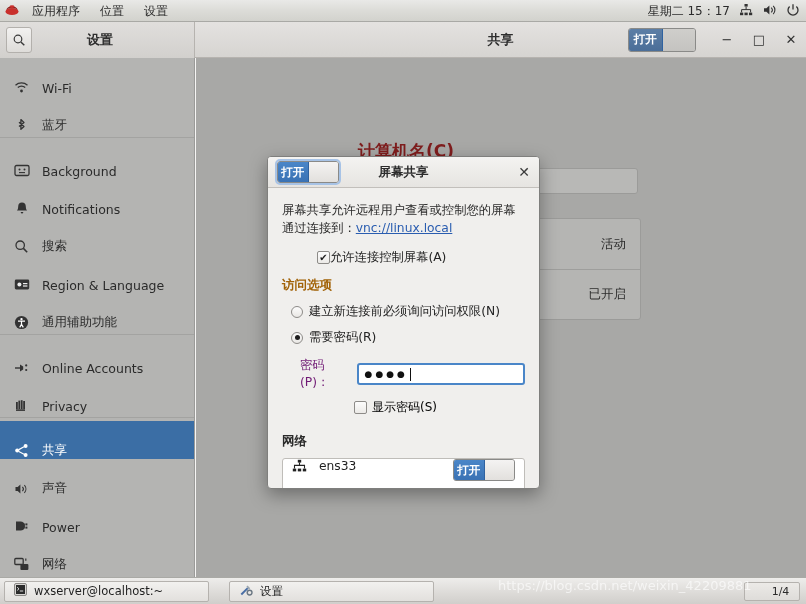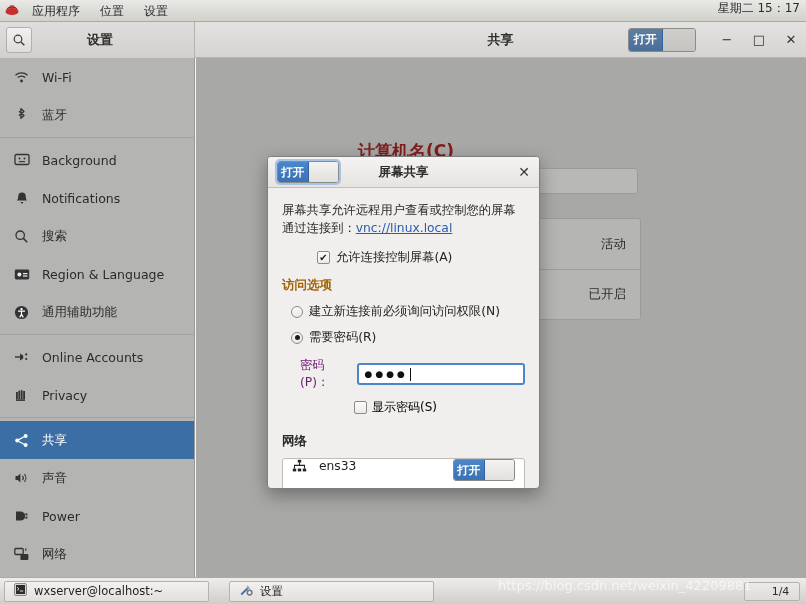--- a/index.html
+++ b/index.html
@@ -19,21 +19,21 @@
     border-bottom: 1px solid #a9a9a5;
     display: flex; align-items: center;
   }
   .panel-left { display:flex; align-items:flex-start; gap:0px; padding-left:4px; }
   .panel-menu {
     padding: 2px 10px; font-size: 12px; color:#2b2b2b; line-height:14px;
   }
   .redhat-icon { width:16px; height:16px; margin-right:2px; position:relative; }
   .panel-right {
     position:absolute; right:6px; top:0; height:22px;
-    display:flex; align-items:center; gap:9px; font-size:12px; color:#2b2b2b;flex-direction:column;
+    display:flex; align-items:center; gap:9px; font-size:12px; color:#2b2b2b;
   }
   .panel-clock { letter-spacing:0px; }
 
   
   .window {
     position:absolute; left:0; top:22px; width:806px; height:555px;
     background:#f6f5f4;
   }
   .titlebar {
     position:absolute; left:0; top:0; width:806px; height:36px;
@@ -90,21 +90,21 @@
   .switch.muted .off { background: linear-gradient(to bottom,#cfcecb,#c4c3c0); }
   .switch.focused { outline:2px solid #a7c3e6; outline-offset:0px; }
 
   
   .sidebar {
     position:absolute; left:0; top:36px; width:195px; height:519px;
     background:#b4b4b2; border-right:1px solid #9a9a98;
     overflow:hidden;
   }
   .side-item {
-    height:38px; display:flex; align-items:center; padding-left:13px;
+    height:38px; display:flex; align-items:flex-end; padding-left:13px;
     color:#2b2b2b; font-size:12.5px; gap:12px;
   }
   .side-item.sel { background:#3b6ea5; color:#fff; }
   .side-sep { height:1px; background:#a3a3a1; margin:3px 0; }
   .side-ico { width:17px; height:17px; display:flex; align-items:center; justify-content:center; flex:0 0 17px; }
   .side-ico svg { display:block; }
 
   
   .content {
     position:absolute; left:196px; top:36px; width:610px; height:519px;
@@ -149,21 +149,21 @@
     position:absolute; left:0; right:0; text-align:center;
     font-weight:bold; font-size:12.5px; color:#2b2b2b;
   }
   .dlg-close {
     position:absolute; right:9px; font-size:14px; color:#3a3a3a; line-height:1;
   }
   .dlg-body { padding:13px 14px 0 14px; }
   .dlg-desc { font-size:12.3px; color:#2b2b2b; line-height:18px; }
   .dlg-desc a { color:#2a5db0; text-decoration:underline; }
 
-  .row-chk { display:flex; align-items:center; gap:6px; margin-top:12px;padding-left:35px; }
+  .row-chk { display:flex; align-items:center; margin-top:12px;padding-left:35px; }
   .chk {
     width:13px; height:13px; border:1px solid #8d8b88; border-radius:2px;
     background:linear-gradient(to bottom,#fcfcfc,#eceae7);
     display:flex; align-items:center; justify-content:center;
     font-size:10px; color:#222; line-height:1;
   }
   .chk.checked::after { content:"✔"; font-size:10px; color:#1d1d1d; }
   .row-chk span.lbl { font-size:12.3px; color:#242424; }
 
   .grp-title { font-weight:bold; font-size:12.5px; color:#a16207; margin-top:11px; }

